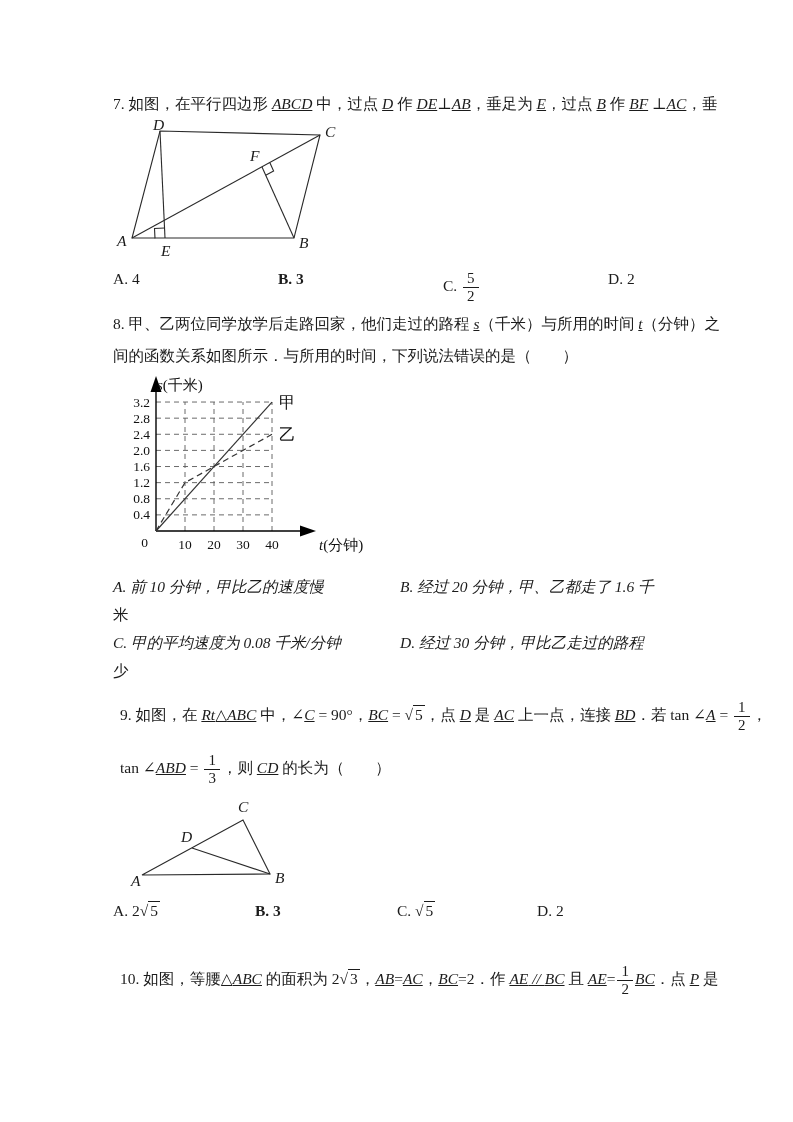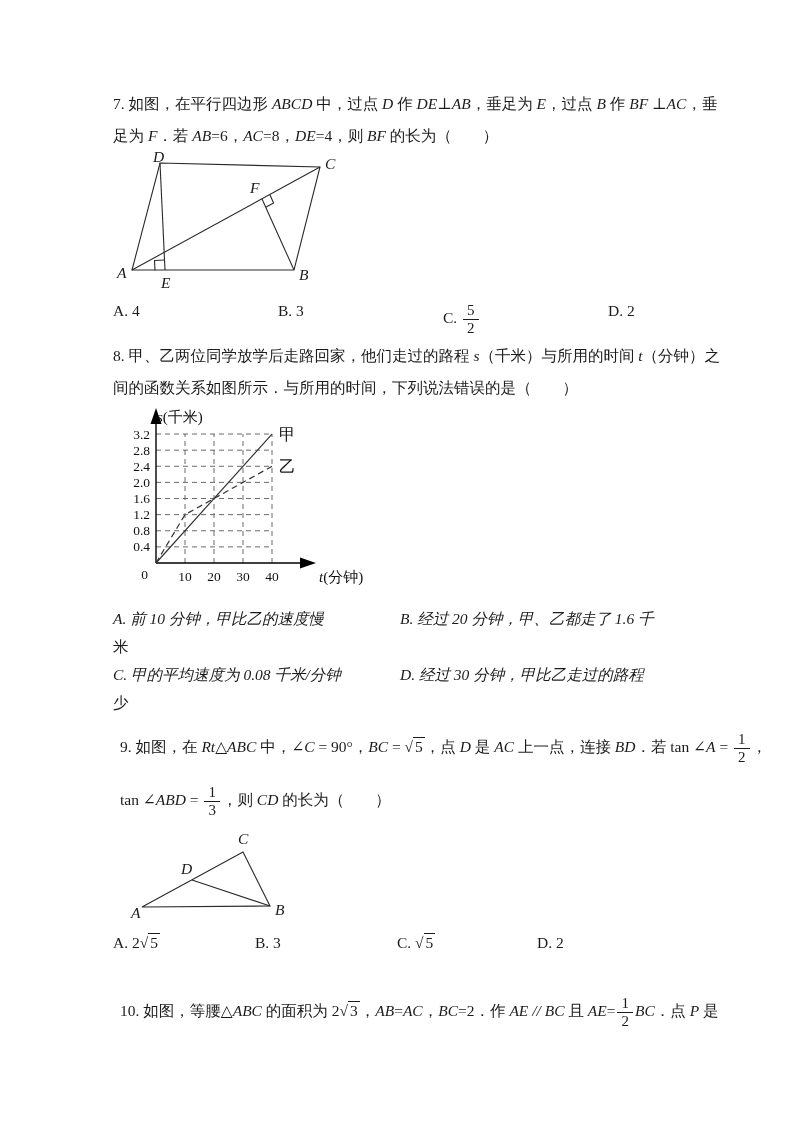--- a/index.html
+++ b/index.html
@@ -4,37 +4,37 @@
 <style>
   html,body{margin:0;padding:0;}
   body{
     width:793px;height:1122px;background:#ffffff;overflow:hidden;
     font-family:"Liberation Serif","DejaVu Serif",serif;
     font-size:15.5px;color:#1b1b1b;
   }
   .content{padding:88px 100px 0 113px;width:580px;}
   .line{margin:0;line-height:32px;white-space:nowrap;}
   .mline{margin:7px;line-height:46px;white-space:nowrap;}
-  .it{font-style:italic;}
+  .it{font-style:italic;text-decoration:underline;}
   .frac{display:inline-flex;flex-direction:column;text-align:center;vertical-align:middle;margin:0 2px;line-height:1.12;font-size:15px;}
   .fn{display:block;border-bottom:1.2px solid #1b1b1b;padding:0 4px;}
   .fd{display:block;padding:0 4px;}
   .sqrt{white-space:nowrap;}
   .rad{border-top:1.2px solid #1b1b1b;padding:0 2px;}
   .figure{margin:0;}
   .fig-q7{margin-left:-8px;}
   .fig-chart{margin-left:7px;}
   .fig-q9{margin-left:17px;}
   svg{display:block;}
   svg text{font-family:"Liberation Serif","DejaVu Serif",serif;}
   .figlabel{font-style:italic;font-size:15.5px;fill:#1b1b1b;}
   .geo{stroke:#2a2a2a;stroke-width:1.1;fill:none;stroke-linejoin:miter;}
   .optrow4{display:flex;height:38px;}
   .optrow4 .oc1{width:165px;}
-  .optrow4 .oc2{width:165px;}
+  .optrow4 .oc2{width:165px;font-weight:bold;}
   .optrow4 .oc3{width:165px;}
   .optrow4.q9 .oc1{width:142px;}
   .optrow4.q9 .oc2{width:142px;}
   .optrow4.q9 .oc3{width:140px;}
   .optrow2{display:flex;line-height:28px;font-style:italic;}
   .optrow2 .col1{width:287px;flex:none;}
   .wrapline{margin:0;line-height:28px;}
   
   .grid{stroke:#5a5a5a;stroke-width:0.9;stroke-dasharray:5 4;fill:none;}
   .axis{stroke:#000;stroke-width:1.4;}
@@ -46,21 +46,20 @@
   .serieslabel{font-size:16.5px;fill:#111;} .sp8{} .sp6{margin-top:6px;}
   .sp4{margin-top:4px;} .sp2{margin-top:2px;} .sp16{margin-top:16px;}
 </style>
 </head>
 <body>
 
 <div class="content">
 
   <div>
     <p class="line"><span>7. 如图，在平行四边形 </span><span class="it">ABCD</span><span> 中，过点 </span><span class="it">D</span><span> 作 </span><span class="it">DE</span><span>⊥</span><span class="it">AB</span><span>，垂足为 </span><span class="it">E</span><span>，过点 </span><span class="it">B</span><span> 作 </span><span class="it">BF</span><span> ⊥</span><span class="it">AC</span><span>，垂</span></p>
-    <p class="line"><span>足为 </span><span class="it">F</span><span>．若 </span><span class="it">AB</span><span>=6，</span><span class="it">AC</span><span>=8，</span><span class="it">DE</span><span>=4，则 </span><span class="it">BF</span><span> 的长为（　　）</span></p>
 
     <div class="figure fig-q7">
       <svg width="270" height="150" viewBox="0 0 270 150">
         <polygon class="geo" points="27,118 189,118 215,15 55,11"></polygon>
         <line class="geo" x1="27" y1="118" x2="215" y2="15"></line>
         <line class="geo" x1="55" y1="11" x2="60" y2="118"></line>
         <line class="geo" x1="189" y1="118" x2="157" y2="47"></line>
         <polyline class="geo" points="59.5,108 49.5,108.5 50,118.4"></polyline>
         <polyline class="geo" points="164.9,42.7 168.6,50.9 160.7,55.2"></polyline>
         <text class="figlabel" x="12" y="126">A</text>

